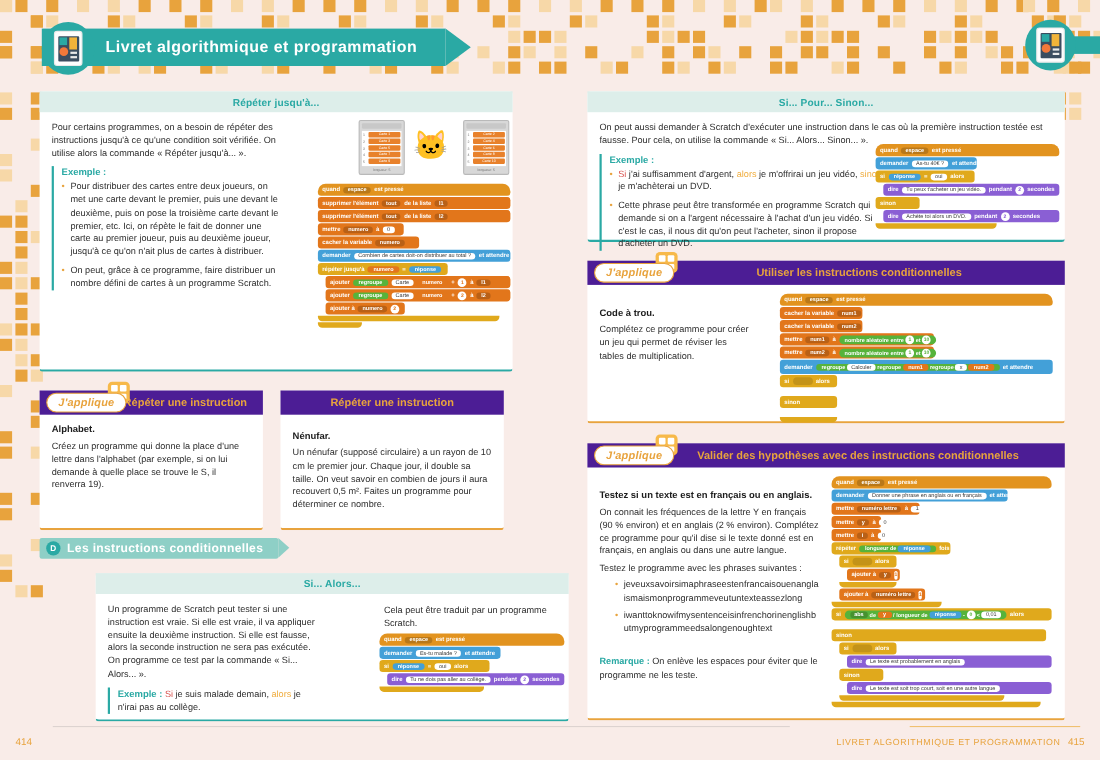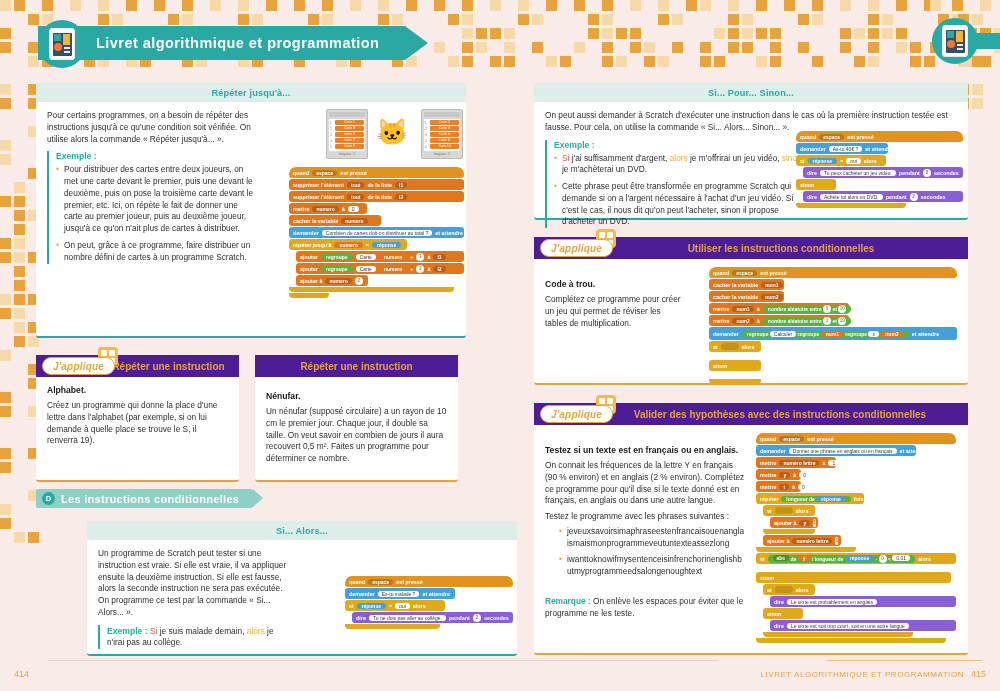--- a/index.html
+++ b/index.html
@@ -624,20 +624,23 @@
       <div class="ex-block">
         <p class="txt">
           <span class="ex-label" style="display:inline;">Exemple :</span>
           <span class="kw-si">Si</span>
           <span>je suis malade demain,</span>
           <span class="kw-alors">alors</span>
           <span>je n'irai pas au collège.</span>
         </p>
       </div>
     </div>
+    <div style="position:absolute; left:262px; top:28px; width:160px;">
+      <p class="txt">Cela peut être traduit par un programme Scratch.</p>
+    </div>
     <div class="scratch" style="left:258px; top:55px;">
       <div class="sb ev hat">
         <span>quand</span>
         <span class="pill dark">espace</span>
         <span>est pressé</span>
       </div>
       <div class="sb sens" style="width:110px;">
         <span>demander</span>
         <span class="pill white">Es-tu malade ?</span>
         <span>et attendre</span>

